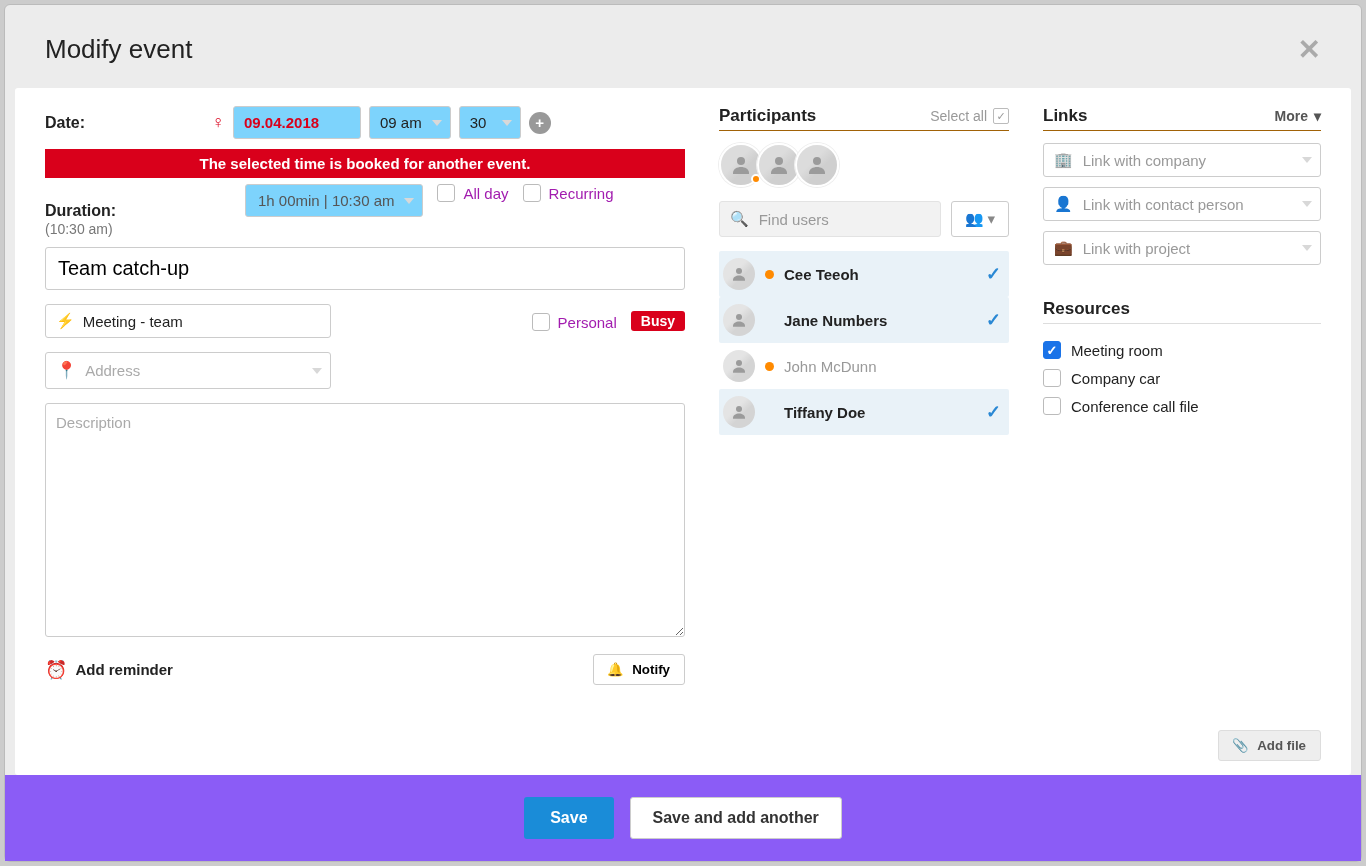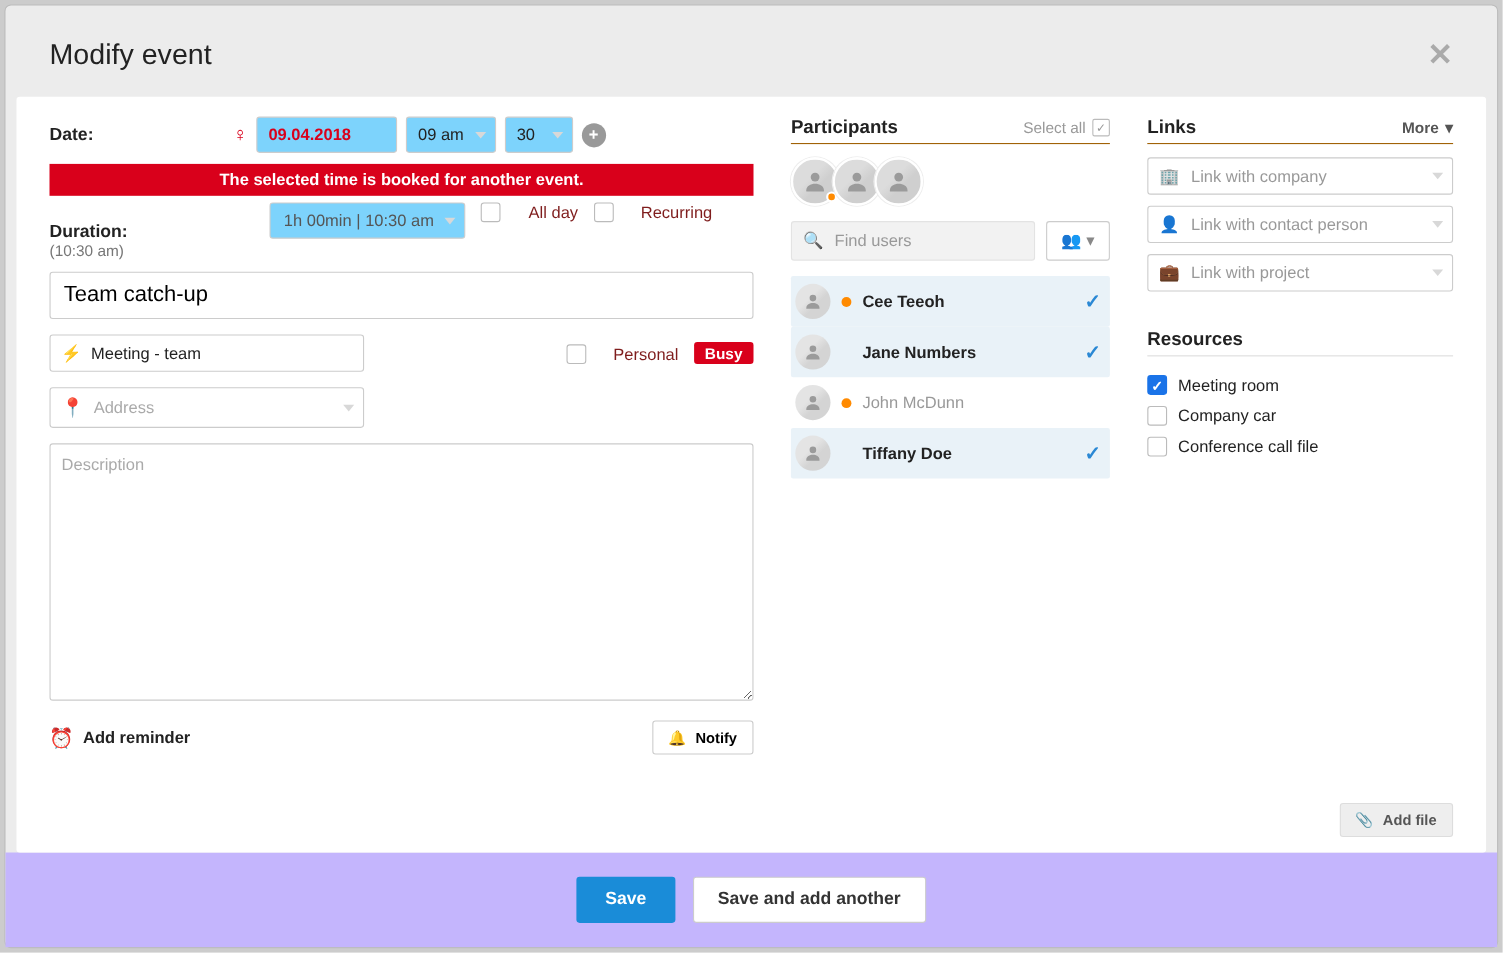--- a/index.html
+++ b/index.html
@@ -72,21 +72,21 @@
   background:#d9001b; color:#fff; text-align:center; font-weight:700;
   padding:6px 0; font-size:15px; margin-bottom:6px;
 }
 
 .duration-block { display:flex; gap:14px; align-items:flex-start; margin-bottom:10px;}
 .duration-left { width:186px;margin-top:18px; }
 .duration-left .small { color:#777; font-size:14px; }
 .duration-select { position:relative; padding:7px 28px 7px 12px; }
 .duration-txt { color:#555; }
 
-.chk { display:inline-flex; align-items:center; gap:25px; color:#7f1d1d; }
+.chk { display:inline-flex; align-items:center; gap:8px; color:#a21caf; }
 .chkbox {
   width:18px; height:18px; border:1px solid #bbb; border-radius:3px; background:#fff;
   display:inline-flex; align-items:center; justify-content:center;
 }
 .chkbox.checked { background:#1a73e8; border-color:#1a73e8; }
 .chkbox.checked::after { content:"✓"; color:#fff; font-size:13px; font-weight:700;}
 
 .title-input {
   width:100%; border:1px solid #ccc; border-radius:3px; padding:9px 12px; font-size:20px;
   margin-bottom:14px;
@@ -155,21 +155,21 @@
 }
 .res-list { margin-top:10px;}
 .res-item { display:flex; align-items:center; gap:10px; padding:5px 0;}
 
 .add-file-wrap { position:absolute; right:30px; bottom:14px; }
 .add-file {
   background:#eee; border:1px solid #ddd; border-radius:3px; padding:7px 14px;
   display:inline-flex; align-items:center; gap:8px; color:#555; font-weight:700;
 }
 
-.footer { padding:22px 0; display:flex; justify-content:center; gap:16px; background:#c4b5fd;}
+.footer { padding:22px 0; display:flex; justify-content:center; gap:16px; background:#8b5cf6;}
 .btn-primary { background:#1a8cd8; color:#fff; border:none; border-radius:3px; padding:11px 26px; font-size:16px; font-weight:700;}
 .btn-secondary { background:#fff; border:1px solid #ccc; border-radius:3px; padding:11px 22px; font-size:16px; font-weight:700; color:#333;}
 
 svg.person { fill:#9b9b9b; }
 </style>
 </head>
 <body>
 
 <div class="window">
   <div class="title-bar">

